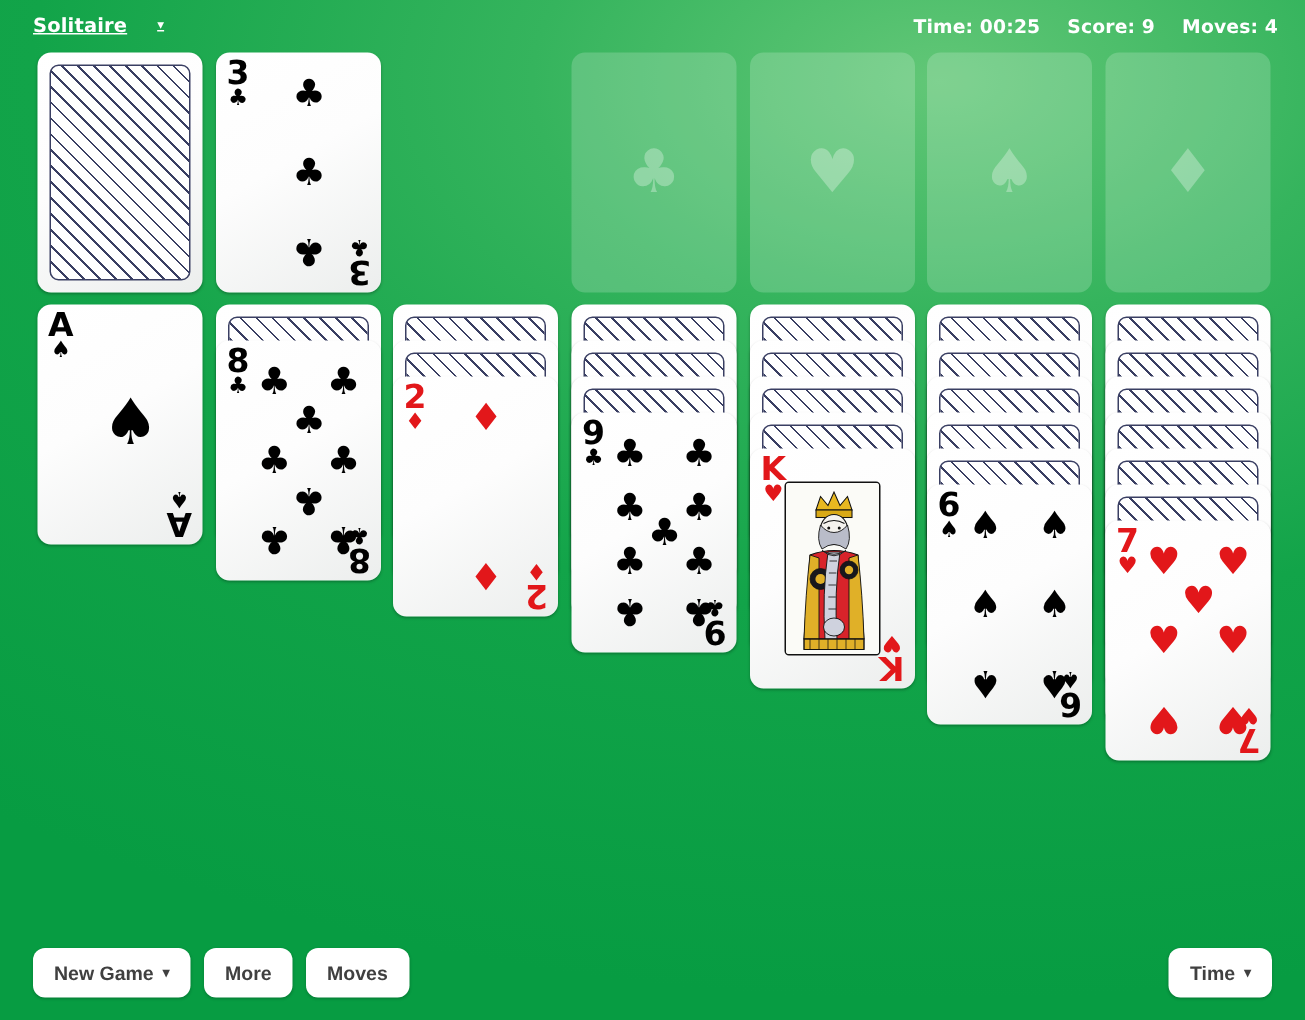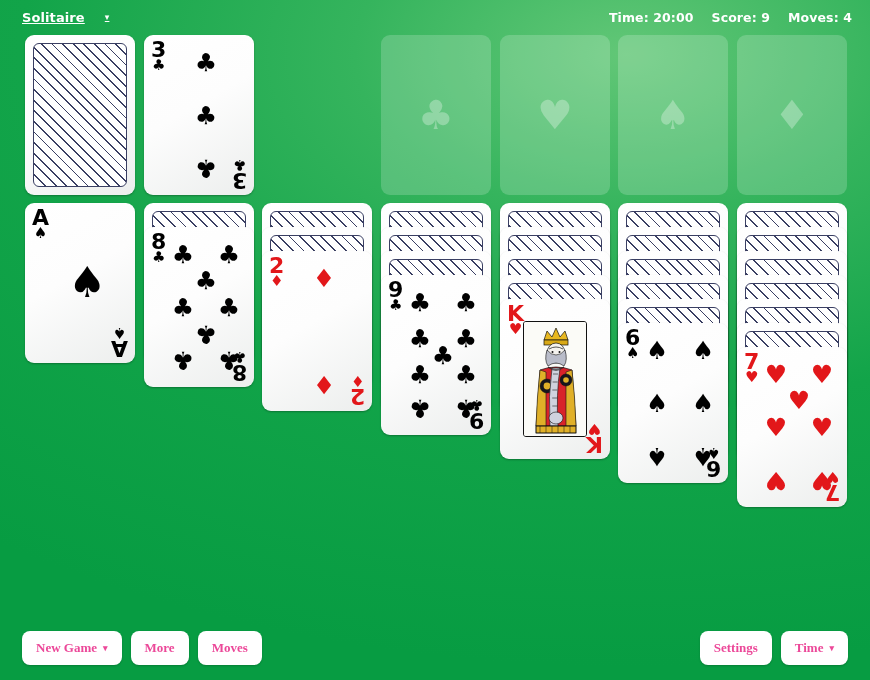--- a/index.html
+++ b/index.html
@@ -130,48 +130,48 @@
     height: 64px;
     display: flex;
     align-items: center;
     justify-content: space-between;
     padding: 0 22px;
     z-index: 20;
   }
   .btngroup { display: flex; gap: 9px; }
   .btn {
     background: #ffffff;
-    color: #ec4899;
+    color: #404040;
     border: none;
     border-radius: 8px;
     padding: 9px 14px;
     font-size: 13px;
     font-weight: bold;
-    font-family: Liberation Serif, serif;
+    font-family: Liberation Sans, sans-serif;
     cursor: pointer;
     display: flex;
     align-items: center;
     gap: 6px;
     box-shadow: 0 1px 2px rgba(0,0,0,.2);
     white-space: nowrap;
   }
   .btn .caret { font-size: 9px; }
 </style>
 </head>
 <body>
 
 <div id="board">
 
   <div class="topbar">
     <div class="brand">
       <span>Solitaire</span>
       <span class="caret">▾</span>
     </div>
     <div class="stats">
-      <span>Time: 20:00</span>
+      <span>Time: 00:25</span>
       <span>Score: 9</span>
       <span>Moves: 4</span>
     </div>
   </div>
 
   <div id="playarea">
       <div class="card back" style="left: 25px; top: 35px;"></div>
       <div class="card face" style="left: 144px; top: 35px;">
         <div class="corner tl black">
           <span class="rank">3</span>
@@ -380,22 +380,19 @@
       </button>
       <button class="btn">
         <span>More</span>
       </button>
       <button class="btn">
         <span>Moves</span>
       </button>
     </div>
     <div class="btngroup">
       <button class="btn">
-        <span>Settings</span>
-      </button>
-      <button class="btn">
         <span>Time</span>
         <span class="caret">▾</span>
       </button>
     </div>
   </div>
 
 </div>
 
 </body></html>

